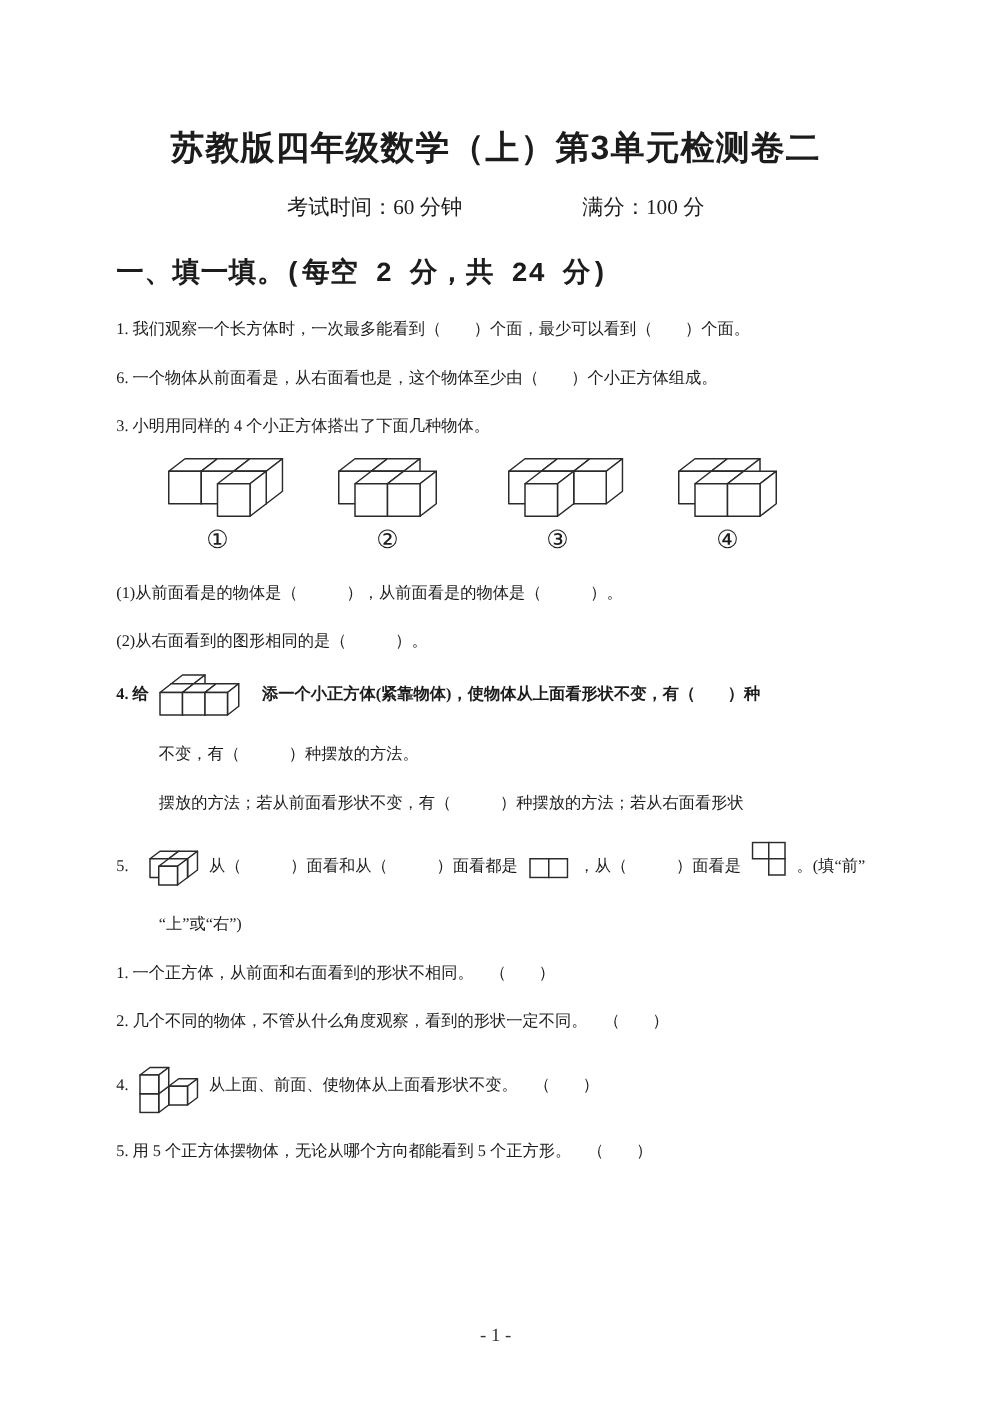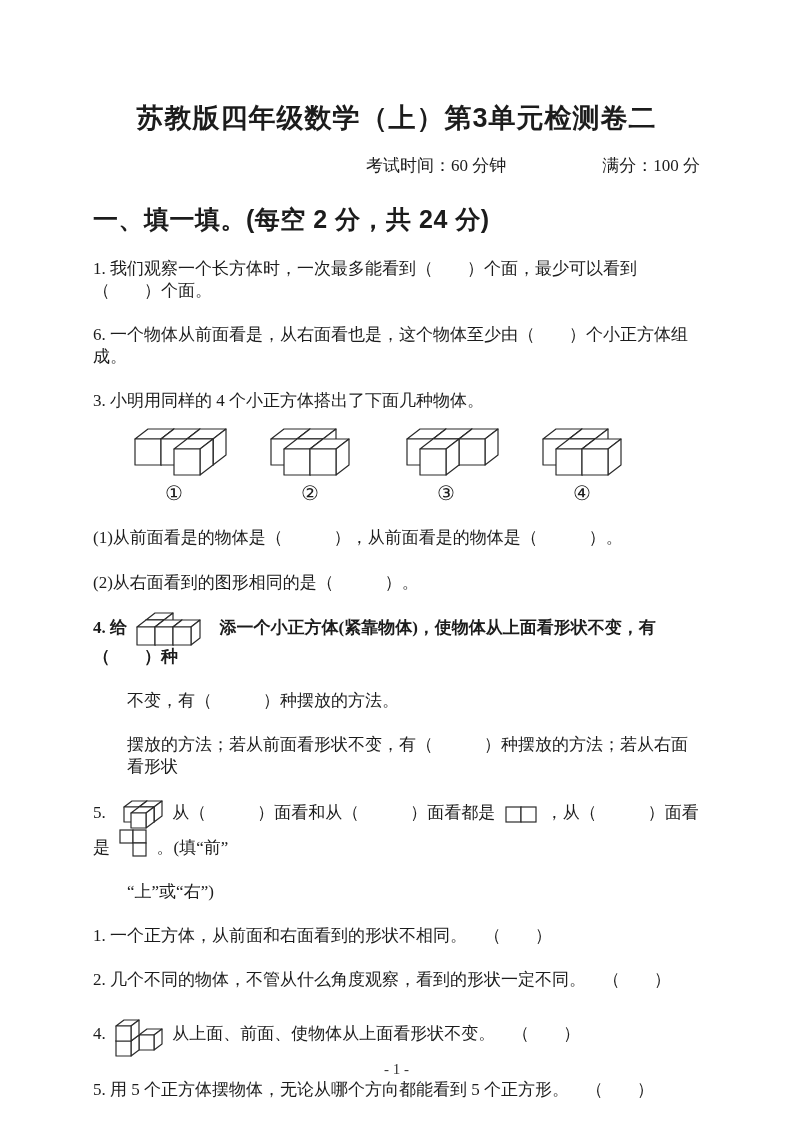--- a/index.html
+++ b/index.html
@@ -6,28 +6,28 @@
   .page{
     width:715px;height:1122px;margin:6px auto;background:#fff;position:relative;
     box-sizing:border-box;padding:94px 54px 0 54px;
     font-family:"Liberation Serif","DejaVu Serif",serif;color:#1c1c1c;
   }
   .title{
     font-family:"Liberation Sans","DejaVu Sans",sans-serif;
     font-weight:700;font-size:27px;text-align:center;margin:0;letter-spacing:1px;
   }
   .subtitle{
-    display:flex;justify-content:flex-end;gap:96px;
+    display:flex;justify-content:center;gap:96px;
     font-size:17px;margin-top:18px;
   }
   .sec-header{
-    font-family:Liberation Sans, sans-serif;
-    font-weight:700;font-size:25px;margin:26px 0 0 0;letter-spacing:.5px;
-  }
-  p.q{font-size:17px;line-height:1.3;margin:22px 0 0 0;}
+    font-family:Liberation Mono, monospace;
+    font-weight:700;font-size:22px;margin:26px 0 0 0;letter-spacing:.5px;
+  }
+  p.q{font-size:13px;line-height:1.3;margin:22px 0 0 0;}
   p.tight{margin-top:18px;font-weight:bold;}
   .indent{padding-left:34px;}
   .figrow{display:flex;align-items:flex-end;gap:30px;margin:16px 0 0 28px;}
   .figbox{display:flex;flex-direction:column;align-items:center;min-width:106px;}
   .figbox .cap{font-size:20px;margin-top:5px;}
   .inline-fig{display:inline-block;vertical-align:middle;margin:0 5px;line-height:0;}
   .inline-fig.raise{vertical-align:-4px;}
   .pageno{position:absolute;left:0;right:0;bottom:50px;text-align:center;font-size:15px;color:#333;}
   svg{display:block;}
 </style>

